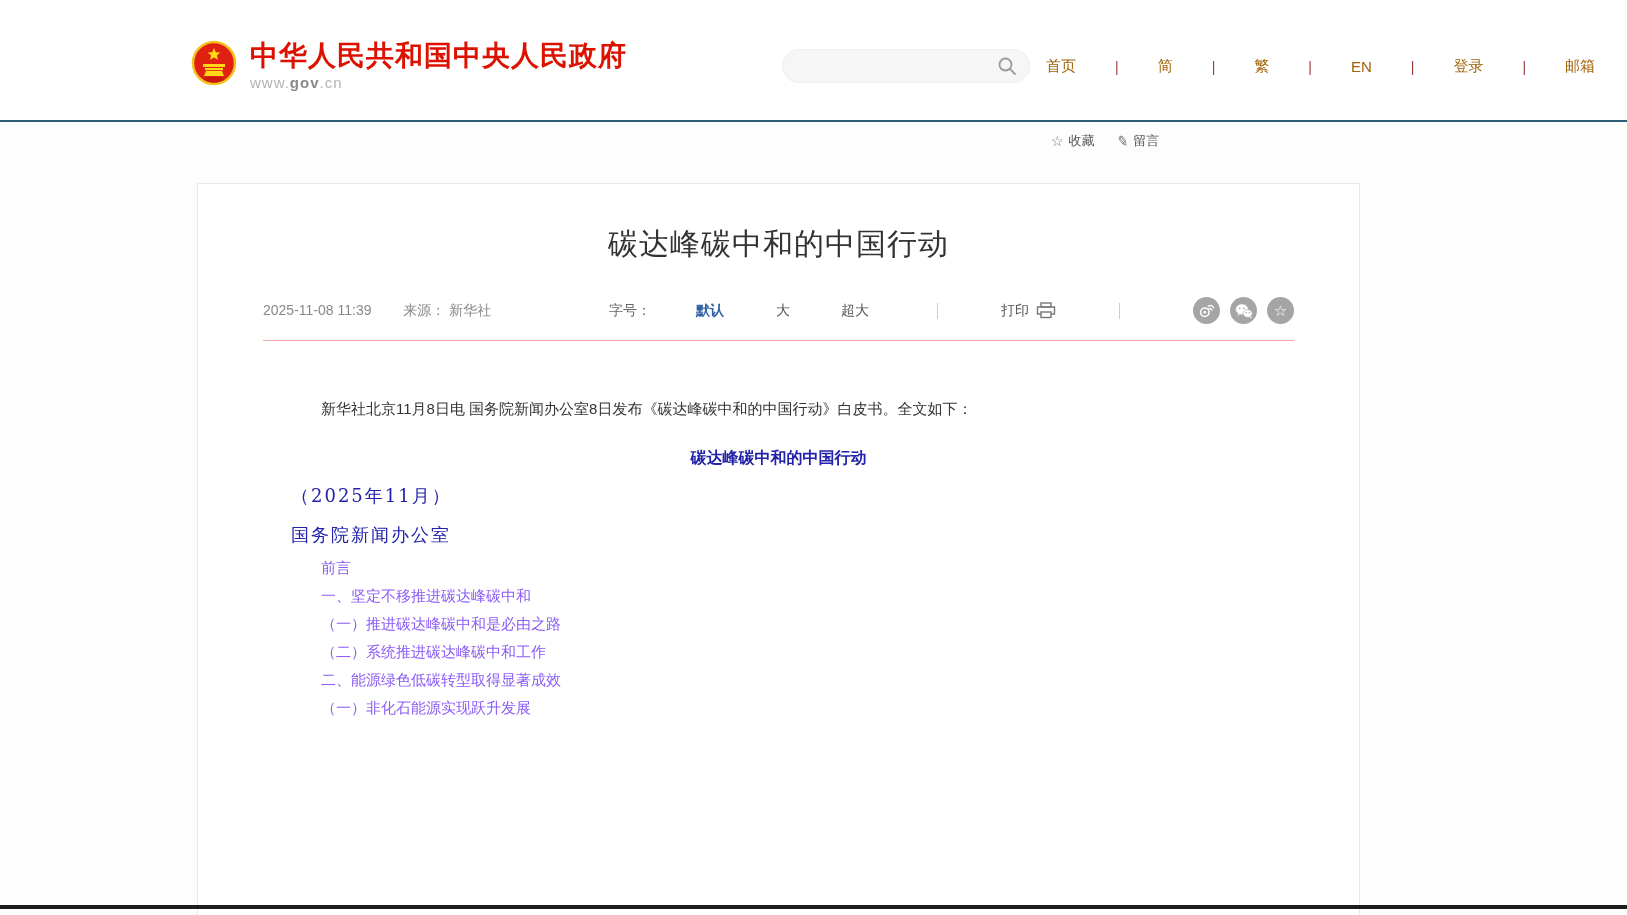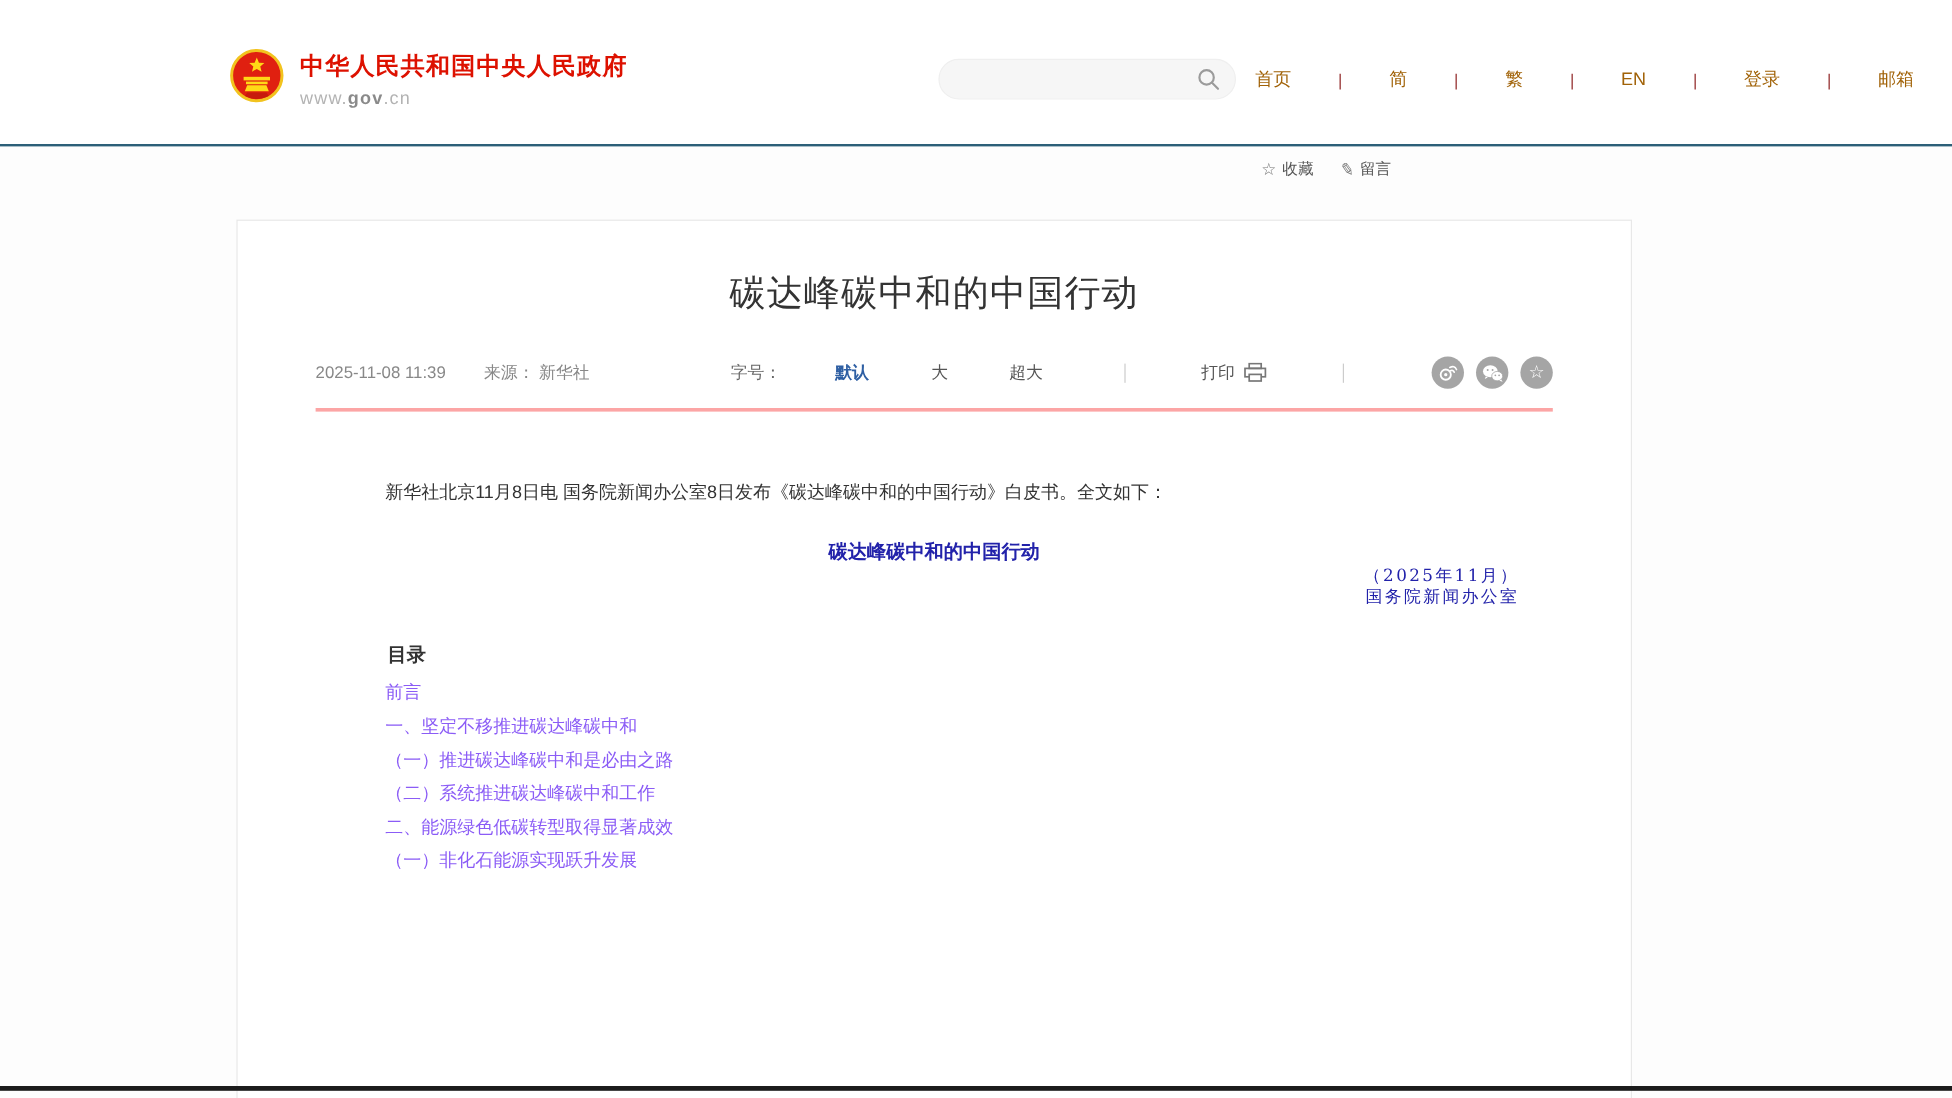--- a/index.html
+++ b/index.html
@@ -4,21 +4,21 @@
 <style>
   * { margin:0; padding:0; box-sizing:border-box; }
   html,body { width:1627px; height:915px; background:#ffffff; overflow:hidden;
               font-family:"Liberation Sans", sans-serif; }
   .page { position:relative; width:1627px; height:915px; background:#fdfdfd; }
 
   
   .header { position:absolute; top:0; left:0; width:100%; height:120px; background:#ffffff; }
   .brand { position:absolute; left:190px; top:40px; display:flex; align-items:flex-start; }
   .emblem { width:48px; height:48px; margin-right:12px; }
-  .brand-title { font-size:20px; font-weight:bold; color:#dd1100; letter-spacing:1px; line-height:32px; }
+  .brand-title { font-size:28px; font-weight:bold; color:#dd1100; letter-spacing:1px; line-height:32px; }
   .brand-url { font-size:15px; color:#b3b3b3; margin-top:2px; letter-spacing:1px; }
   .brand-url b { color:#8a8a8a; }
 
   .search { position:absolute; left:782px; top:49px; width:248px; height:34px;
             background:#f6f6f6; border:1px solid #efefef; border-radius:17px;
             display:flex; align-items:center; }
   .search input { flex:1; border:none; outline:none; background:transparent;
                   height:30px; padding:0 8px 0 16px; font-size:14px; color:#333; }
   .magnifier { width:20px; height:20px; margin-right:12px; flex:0 0 auto; }
 
@@ -38,41 +38,41 @@
   .pencil { display:inline-block; transform:rotate(10deg); }
 
   
   .card { position:absolute; left:197px; top:183px; width:1163px; height:760px;
           background:#ffffff; border:1px solid #e8e8e8; }
   .card-inner { padding:0 65px; }
   .article-title { margin-top:40px; text-align:center; font-size:30px; font-weight:500;
                    color:#333; letter-spacing:1px; }
 
   .meta-row { margin-top:32px; display:flex; align-items:center; justify-content:space-between;
-              padding-bottom:16px; border-bottom:3px solid #fca5a5; font-size:14px; color:#888; }
+              padding-bottom:16px; border-bottom:1px solid #fca5a5; font-size:14px; color:#888; }
   .meta-left { white-space:nowrap; }
   .meta-left .src-label { margin-left:28px; }
   .meta-right { display:flex; align-items:center; white-space:nowrap;gap:41px; }
   .fs-label { color:#666; }
   .fs-default { color:#2e5fa3; font-weight:bold; margin:0 6px 0 4px; cursor:pointer; }
   .fs-opt { color:#555; margin:0 5px; cursor:pointer; }
   .vsep { width:1px; height:16px; background:#ccc; margin:0 22px; }
   .print { display:flex; align-items:center; color:#555; cursor:pointer; }
   .print svg { margin-left:7px; }
   .share { display:flex; align-items:center; }
   .share .circle { width:27px; height:27px; border-radius:50%; background:#a5a5a5;
                    display:flex; align-items:center; justify-content:center;
                    margin-left:10px; cursor:pointer; }
   .share .circle span.star-glyph { color:#fff; font-size:15px; line-height:1; }
 
   
   .body { padding:0 28px; color:#333; font-size:15px; }
   .lead { margin-top:57px; text-indent:2em; line-height:1.5; }
   .doc-title { margin-top:27px; text-align:center; font-size:16px; font-weight:bold; color:#2222aa; }
-  .doc-line { text-align:right; font-size:14px; color:#2222aa;
+  .doc-line { margin-top:15px; text-align:left; font-size:18px; color:#2222aa;
               font-family:"DejaVu Serif", serif; letter-spacing:2px; }
   .toc-heading { margin-top:29px; font-size:16px; font-weight:bold; color:#333; text-indent:2em; }
   .toc-item { margin-top:13px; text-indent:2em; color:#8b5cf6; line-height:1; }
 
   
   .bottom-bar { position:absolute; left:0; top:905px; width:100%; height:4px;
                 background:#1c1c1c; z-index:10; }
 </style>
 </head>
 <body>
@@ -186,21 +186,20 @@
           </span>
         </div>
       </div>
 
       <div class="body">
         <p class="lead">新华社北京11月8日电 国务院新闻办公室8日发布《碳达峰碳中和的中国行动》白皮书。全文如下：</p>
         <div class="doc-title">碳达峰碳中和的中国行动</div>
         <div class="doc-line">（2025年11月）</div>
         <div class="doc-line">国务院新闻办公室</div>
 
-        <div class="toc-heading">目录</div>
         <div class="toc-item">前言</div>
         <div class="toc-item">一、坚定不移推进碳达峰碳中和</div>
         <div class="toc-item">（一）推进碳达峰碳中和是必由之路</div>
         <div class="toc-item">（二）系统推进碳达峰碳中和工作</div>
         <div class="toc-item">二、能源绿色低碳转型取得显著成效</div>
         <div class="toc-item">（一）非化石能源实现跃升发展</div>
       </div>
     </div>
   </main>
 

